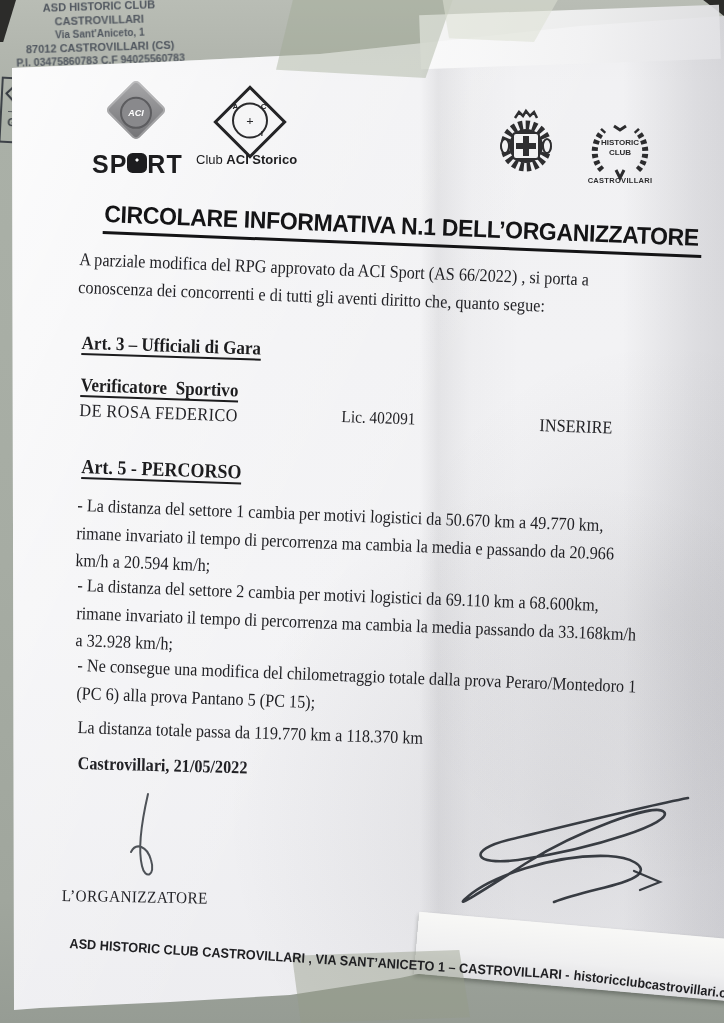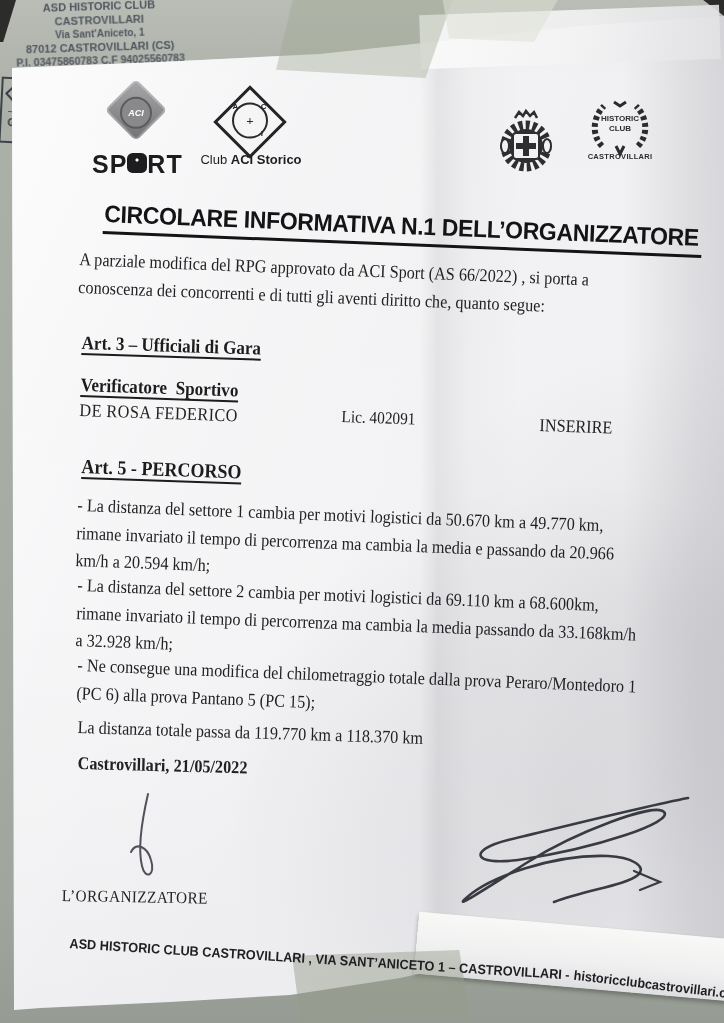--- a/index.html
+++ b/index.html
@@ -111,37 +111,37 @@
   <div class="abs logo-layer sans sport-word nowrap" style="left:92px;top:150px;font-size:25px;">
     <span>SP</span><span class="o-disc">O</span><span>RT</span>
   </div>
 
   <div class="abs logo-layer diamond storico-diamond">
     <div class="storico-inner">+</div>
     <span class="storico-letter" style="left:19px;top:-2px;">C</span>
     <span class="storico-letter" style="left:-1px;top:18px;">A</span>
     <span class="storico-letter" style="left:38px;top:18px;">I</span>
   </div>
-  <div class="abs logo-layer sans nowrap" style="left:196px;top:152px;width:110px;text-align:center;font-size:13px;color:#1d1d1f;">
+  <div class="abs logo-layer sans nowrap" style="left:196px;top:152px;width:110px;text-align:left;font-size:13px;color:#1d1d1f;">
     <span>Club </span><b>ACI Storico</b>
   </div>
 
 
   <svg class="abs logo-layer" style="left:496px;top:108px;" width="60" height="68" viewBox="0 0 60 68">
     <path d="M19 10 l4 -6 4 4 3 -5 4 5 4 -4 3 6" fill="none" stroke="#2e2e30" stroke-width="2.5"></path>
     <circle cx="30" cy="38" r="21" fill="none" stroke="#2e2e30" stroke-width="9" stroke-dasharray="4 3"></circle>
     <circle cx="30" cy="38" r="17" fill="#2e2e30"></circle>
     <ellipse cx="9" cy="38" rx="4" ry="7" fill="#f2f2f3" stroke="#2e2e30" stroke-width="2"></ellipse>
     <ellipse cx="51" cy="38" rx="4" ry="7" fill="#f2f2f3" stroke="#2e2e30" stroke-width="2"></ellipse>
     <rect x="17" y="25" width="26" height="26" rx="3" fill="#f2f2f3" stroke="#2e2e30" stroke-width="2"></rect>
     <rect x="27" y="28" width="6" height="20" fill="#2e2e30"></rect>
     <rect x="20" y="35" width="20" height="6" fill="#2e2e30"></rect>
   </svg>
 
-  <div class="abs logo-layer" style="left:586px;top:96px;width:68px;height:70px;">
+  <div class="abs logo-layer" style="left:586px;top:120px;width:68px;height:70px;">
     <svg width="68" height="70" viewBox="0 0 68 70">
       <path d="M16 50 C6 40 6 22 18 10" fill="none" stroke="#2c2c2e" stroke-width="6" stroke-dasharray="4 3"></path>
       <path d="M52 50 C62 40 62 22 50 10" fill="none" stroke="#2c2c2e" stroke-width="6" stroke-dasharray="4 3"></path>
       <path d="M28 6 l6 4 6 -4" fill="none" stroke="#2c2c2e" stroke-width="3"></path>
       <path d="M30 50 l4 8 l4 -8" fill="none" stroke="#2c2c2e" stroke-width="3"></path>
     </svg>
     <div class="abs sans hc-text nowrap" style="left:0;top:18px;width:68px;font-size:8px;">HISTORIC</div>
     <div class="abs sans hc-text nowrap" style="left:0;top:28px;width:68px;font-size:8px;">CLUB</div>
     <div class="abs sans hc-text nowrap" style="left:0;top:56px;width:68px;font-size:7.5px;letter-spacing:.3px;">CASTROVILLARI</div>
   </div>

